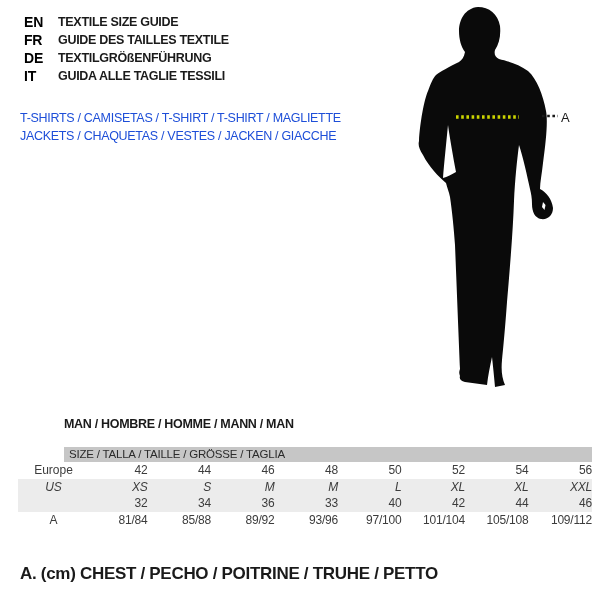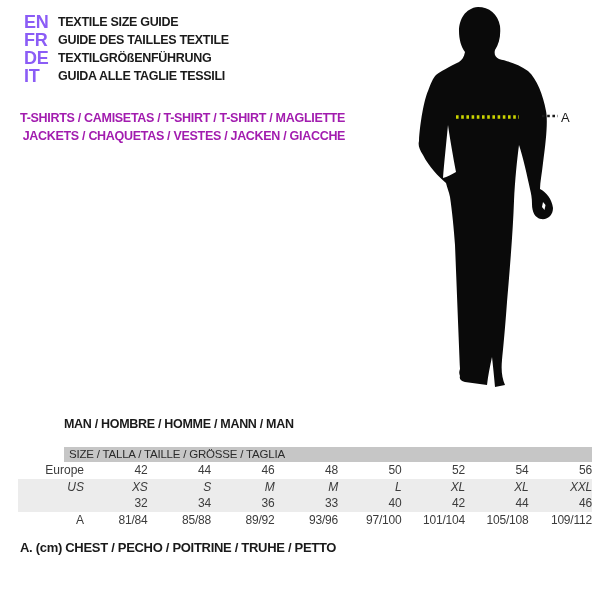--- a/index.html
+++ b/index.html
@@ -3,37 +3,37 @@
 <meta charset="utf-8">
 <style>
   html,body{margin:0;padding:0;background:#fff;}
   .canvas{
     position:relative;width:600px;height:600px;background:#ffffff;overflow:hidden;
     font-family:"Liberation Sans", sans-serif;color:#111;
   }
   
   .lang-block{position:absolute;left:24px;top:13px;}
   .lang-row{display:flex;height:18px;line-height:18px;}
-  .lang-code{width:34px;font-size:18px;font-weight:bold;letter-spacing:-0.2px;color:#8b5cf6;}
+  .lang-code{width:34px;font-size:14px;font-weight:bold;letter-spacing:-0.2px;color:#000000;}
   .lang-label{font-size:12.5px;font-weight:bold;letter-spacing:-0.3px;color:#1a1a1a;white-space:nowrap;}
   
   .cat-block{position:absolute;left:20px;top:109px;}
-  .cat-line{font-size:12.5px;font-weight:bold;letter-spacing:-0.3px;color:#a21caf;height:18px;line-height:18px;white-space:nowrap;text-align:right;}
+  .cat-line{font-size:12.5px;font-weight:normal;letter-spacing:-0.3px;color:#1d4ed8;height:18px;line-height:18px;white-space:nowrap;}
   
   .figure-wrap{position:absolute;left:415px;top:5px;width:160px;height:390px;}
   
   .section-title{position:absolute;left:20px;top:417px;font-size:12.5px;font-weight:bold;letter-spacing:-0.3px;color:#1a1a1a;white-space:nowrap;padding-left:44px;}
   
   .size-table{position:absolute;left:18px;top:447px;width:574px;font-size:12px;color:#3c3c3c;}
   .size-header{height:15px;line-height:15px;padding-left:5px;font-size:11.5px;letter-spacing:-0.2px;color:#2b2b2b;margin-left:46px;}
   .size-row{display:grid;grid-template-columns:66px repeat(8,1fr);height:16.5px;line-height:16.5px;align-items:center;}
-  .size-row .lbl{padding-left:5px;text-align:right;}
+  .size-row .lbl{padding-left:5px;text-align:center;}
   .size-row .cell{text-align:right;letter-spacing:-0.2px;}
   
-  .footnote{position:absolute;left:20px;top:540px;font-size:13px;font-weight:bold;letter-spacing:-0.3px;color:#1a1a1a;white-space:nowrap;}
+  .footnote{position:absolute;left:20px;top:564px;font-size:17px;font-weight:bold;letter-spacing:-0.3px;color:#1a1a1a;white-space:nowrap;}
 </style>
 </head>
 <body>
 
 <div class="canvas">
 
   <div class="lang-block" id="language-list">
       <div class="lang-row">
         <span class="lang-code">EN</span>
         <span class="lang-label">TEXTILE SIZE GUIDE</span>

